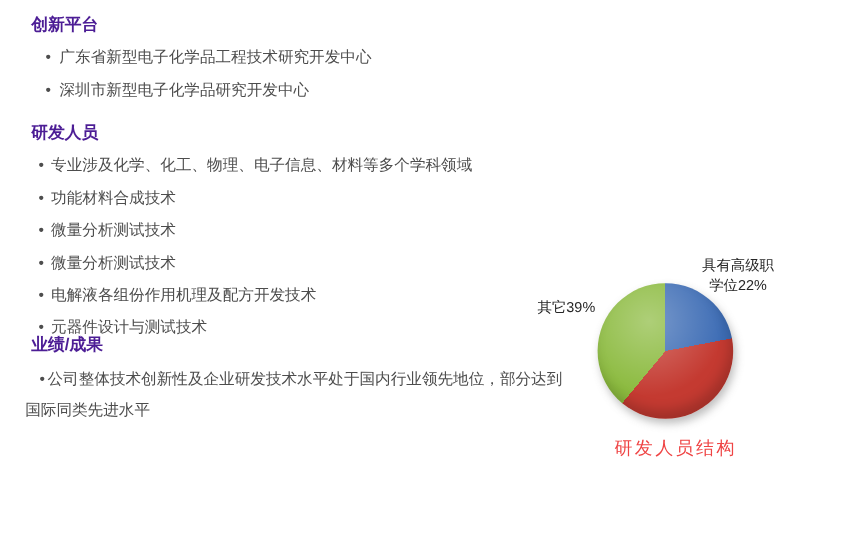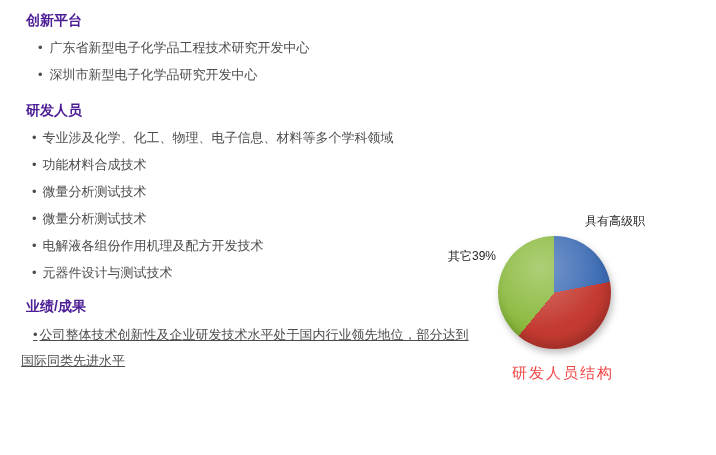--- a/index.html
+++ b/index.html
@@ -5,27 +5,27 @@
   html,body{margin:0;padding:0;}
   body{
     width:716px;height:455px;background:#ffffff;position:relative;overflow:hidden;
     font-family:"Liberation Sans","DejaVu Sans",sans-serif;
     color:#4d4d4d;
   }
   
   .content{position:absolute;left:26px;top:13px;width:452px;}
   .sec h2{font-size:14px;line-height:15px;font-weight:700;color:#4c1d95;margin:21px 0 0 0;}
   .sec.first h2{margin-top:0;}
-  .sec.tight h2{margin-top:19px;}
+  .sec.tight h2{margin-top:0;}
   .sec ul{list-style:none;margin:0;padding:0;}
   .sec li{font-size:13px;line-height:14px;margin:13px 0 0 6px;white-space:nowrap;}
   .sec.indent-more li{margin-left:12px;}
   .sec li::before{content:"\2022";margin-right:6px;color:#4d4d4d;}
   .sec.indent-more li::before{margin-right:7px;}
-  .para{font-size:13px;line-height:26px;margin:8px 0 0 -5px;width:452px;text-indent:12px;text-decoration:underline;}
+  .para{font-size:13px;line-height:26px;margin:8px 0 0 -5px;width:452px;text-indent:12px;}
   .para + .para{margin-top:0;}
   .para::before{content:"\2022";margin-right:2px;color:#4d4d4d;}
   
   .chart{position:absolute;left:430px;top:208px;width:286px;height:185px;margin:0;}
   .pie{
     position:absolute;left:68px;top:28px;width:113px;height:113px;border-radius:50%;
     box-shadow:2px 4px 7px rgba(110,110,110,0.45), inset -3px -7px 10px rgba(0,0,0,0.18);
   }
   .pie-gloss{
     position:absolute;left:0;top:0;width:100%;height:100%;border-radius:50%;
@@ -79,20 +79,21 @@
 </div>
 
 <figure class="chart">
 
   <div class="pie" style="background-image: conic-gradient(rgb(62, 109, 181) 0deg, rgb(62, 109, 181) 79.2deg, rgb(196, 58, 49) 79.2deg, rgb(196, 58, 49) 219.6deg, rgb(139, 186, 62) 219.6deg, rgb(139, 186, 62) 360deg);">
     <div class="pie-gloss"></div>
   </div>
 
   <div class="lbl lbl-senior">
     <span>具有高级职</span>
+    <span>学位22%</span>
   </div>
 
   <div class="lbl lbl-other">
     <span>其它39%</span>
   </div>
 
 
   <figcaption class="chart-title">研发人员结构</figcaption>
 
 </figure>

